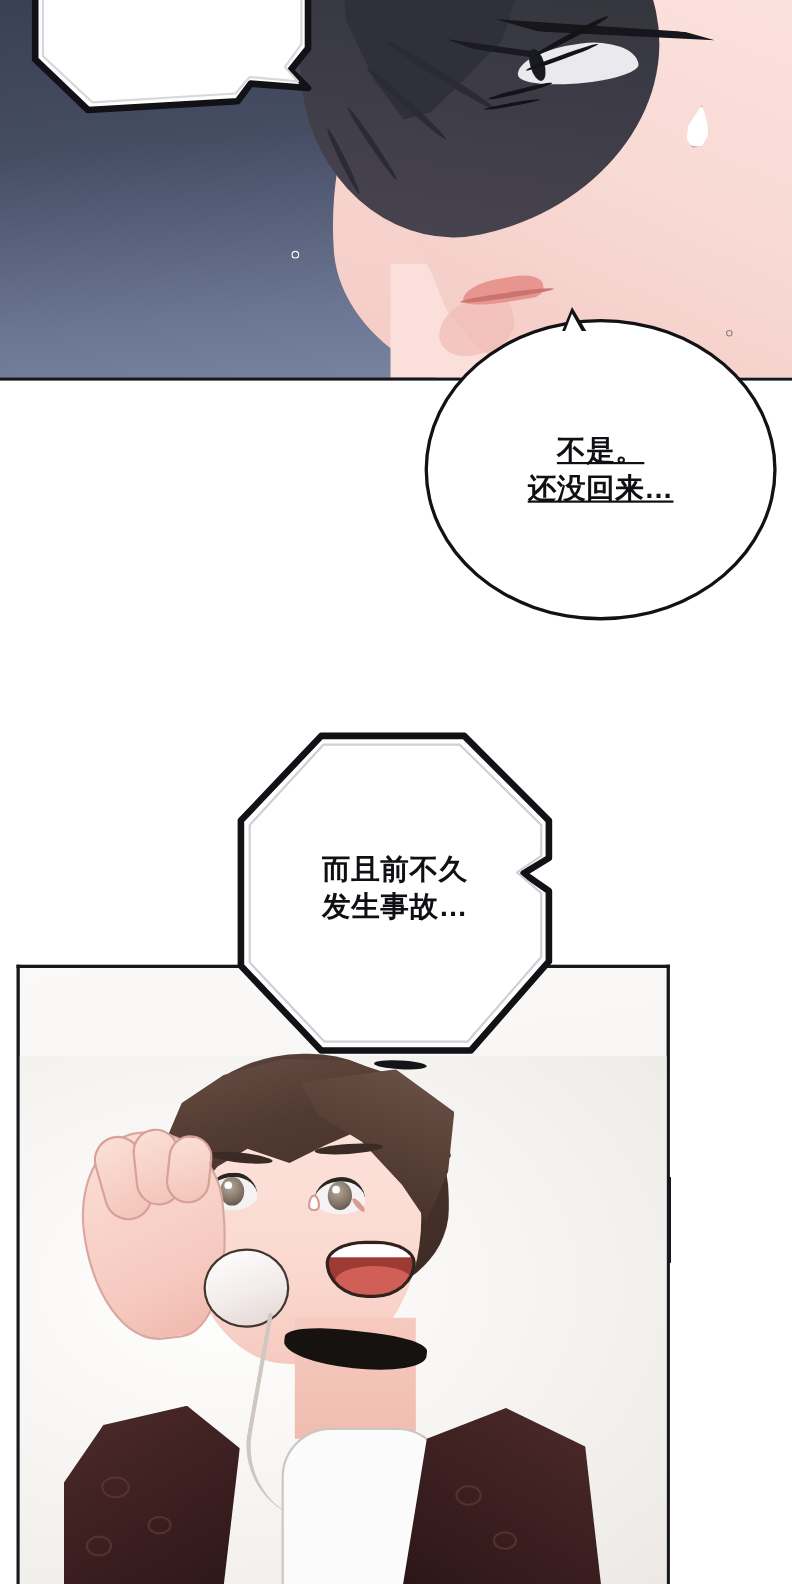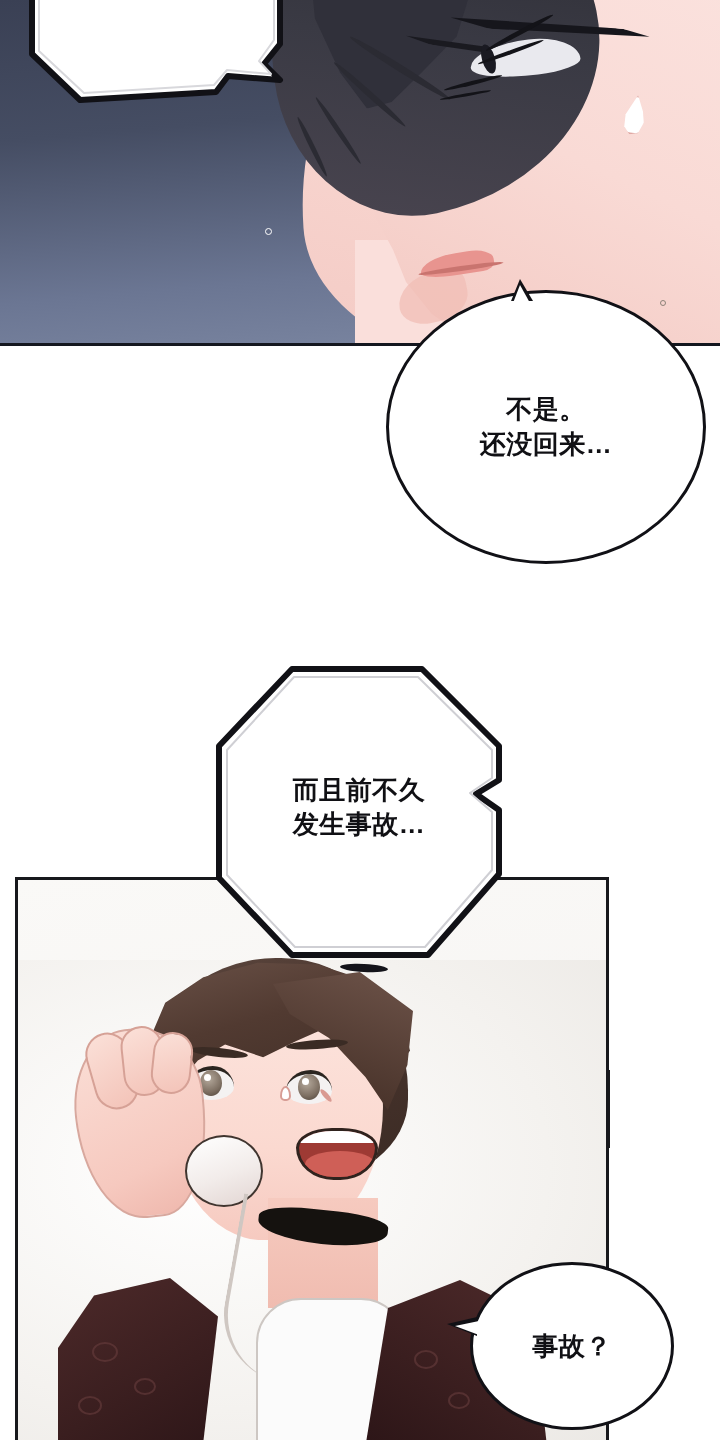--- a/index.html
+++ b/index.html
@@ -244,20 +244,21 @@
   
   .bubble{
     position:absolute;
     display:flex; align-items:center; justify-content:center;
     text-align:center;
     color:#101014;
     font-weight:700;
     line-height:1.34;
     letter-spacing:.5px;
     white-space:pre-line;
+    text-decoration:underline;
   }
   .b-ellipse{
     background:#ffffff;
     border:3px solid #111116;
     border-radius:50%;
   }
   .b-poly-wrap{ position:absolute; }
   .b-poly-wrap svg{ position:absolute; left:0; top:0; }
   .b-poly-text{
     position:absolute; left:0; top:0; width:100%; height:100%;
@@ -423,19 +424,14 @@
     <svg width="290" height="296" viewBox="0 0 290 296">
       <polygon points="78,5 208,5 285,82 285,116 262,130 285,146 285,210 214,291 78,291 5,214 5,82" fill="#ffffff" stroke="#111116" stroke-width="6" stroke-linejoin="round"></polygon>
       <polygon points="80,13 204,13 278,86 278,114 256,129 278,148 278,206 211,283 81,283 13,211 13,86" fill="#ffffff" stroke="#cfcfd4" stroke-width="2" stroke-linejoin="round"></polygon>
     </svg>
     <div class="b-poly-text">而且前不久
 发生事故…</div>
   </div>
 
   <div class="tail-line" style="left:607px;top:1070px;height:78px;"></div>
 
-  <div class="bubble b-ellipse" id="bubble5">
-    <span class="tail"></span>
-    <span class="tail-i"></span>
-    <span>事故？</span>
-  </div>
 
 </div>
 
 </body></html>

